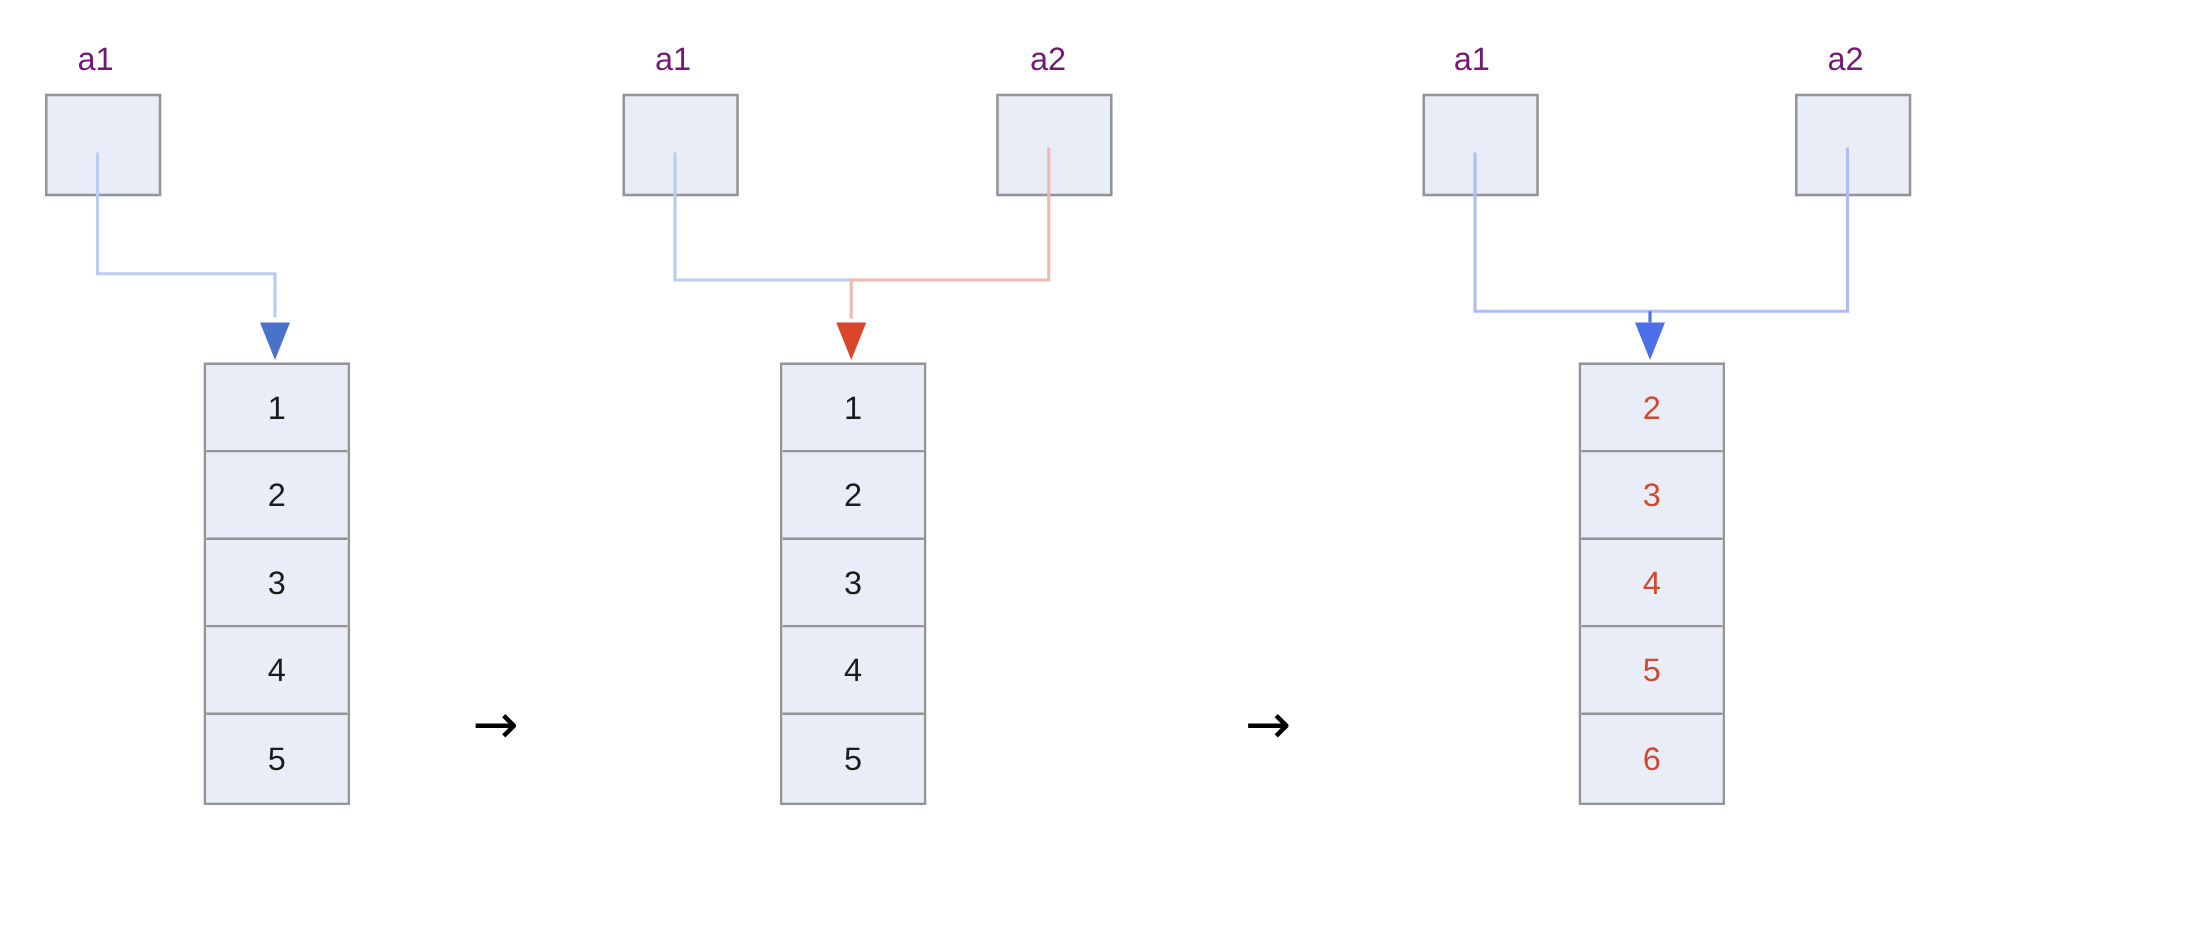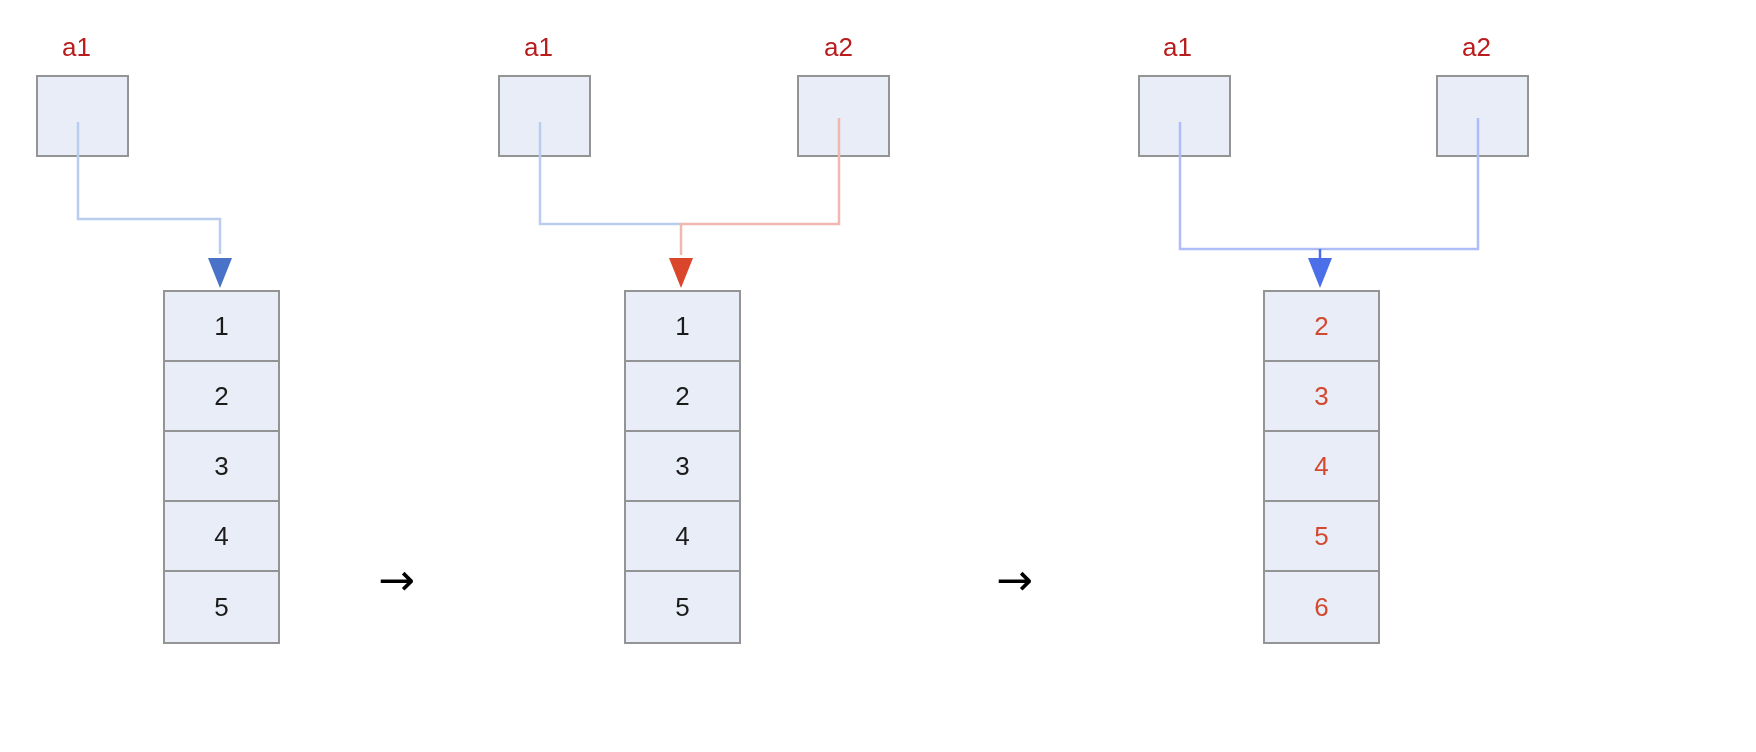--- a/index.html
+++ b/index.html
@@ -29,21 +29,21 @@
     position: absolute;
     width: 93px;
     height: 82px;
     background: #e9edf7;
     border: 2px solid #949494;
     box-sizing: border-box;
   }
   .ptr-label {
     position: absolute;
     font-size: 26px;
-    color: #b91c1c;
+    color: #701a75;
     line-height: 1;
     white-space: nowrap;
   }
   
   .stack {
     position: absolute;
     width: 117px;
     border: 2px solid #949494;
     box-sizing: border-box;
     background: #e9edf7;

